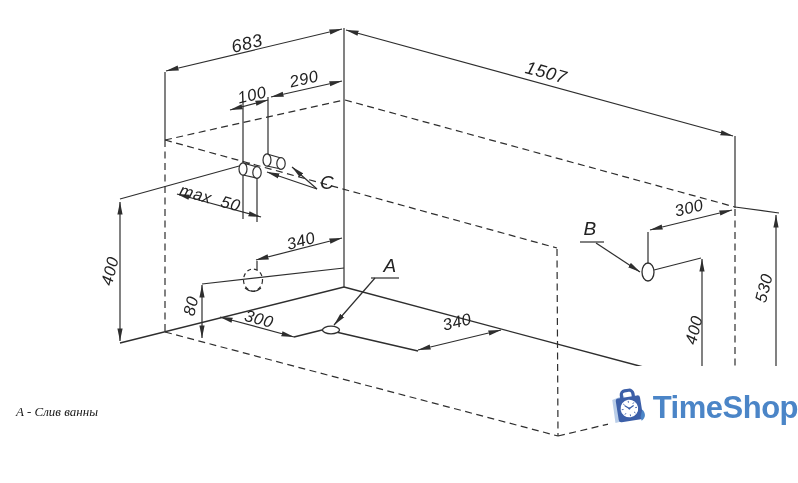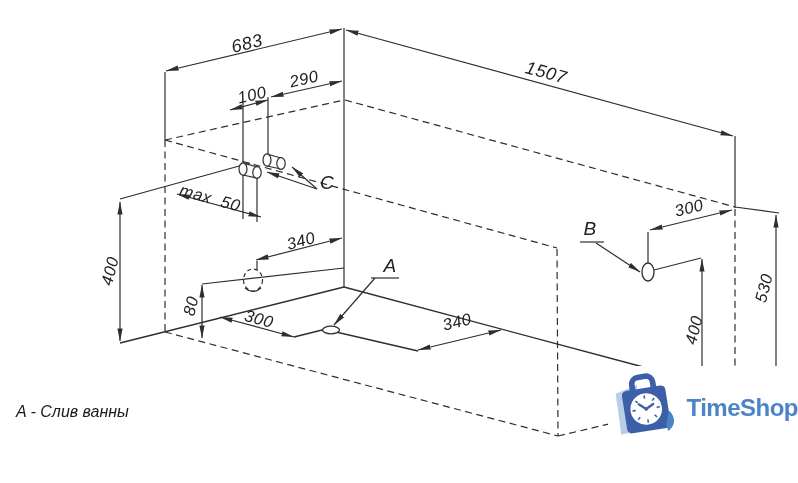--- a/index.html
+++ b/index.html
@@ -3,25 +3,25 @@
 <meta charset="utf-8">
 <style>
   html,body{margin:0;padding:0;background:#fff;}
   #stage{position:relative;width:798px;height:483px;background:#ffffff;overflow:hidden;
          font-family:"Liberation Sans",sans-serif;}
   #draw{position:absolute;left:0;top:0;}
   .t{position:absolute;transform:translate(-50%,-50%);font-style:italic;color:#222;
      font-size:16.5px;white-space:pre;letter-spacing:.5px;}
   .pt{font-size:19px;font-weight:400;}
   #legend{position:absolute;left:16px;top:403px;font-style:italic;color:#1a1a1a;
-          font-size:16px;line-height:17.5px;}
+          font-size:13px;line-height:17.5px;font-family:Liberation Serif, serif;}
   #legend div{white-space:pre;}
   #logo{position:absolute;left:608px;top:366px;width:190px;height:84px;background:#fff;
         display:flex;align-items:center;}
-  #logo-text{color:#4b85c7;font-weight:bold;font-size:24px;letter-spacing:-0.5px;margin-left:2px;}
+  #logo-text{color:#4b85c7;font-weight:bold;font-size:31px;letter-spacing:-0.5px;margin-left:2px;}
 </style>
 </head>
 <body>
 
 <div id="stage">
 
   <svg id="draw" width="798" height="483" viewBox="0 0 798 483">
     <defs>
       <marker id="ar" viewBox="0 0 13 6" refX="12.6" refY="3" markerWidth="13" markerHeight="6" orient="auto-start-reverse" markerUnits="userSpaceOnUse">
         <path d="M12.8,3 L0,0.4 L0,5.6 Z" fill="#2e2e2e"></path>

